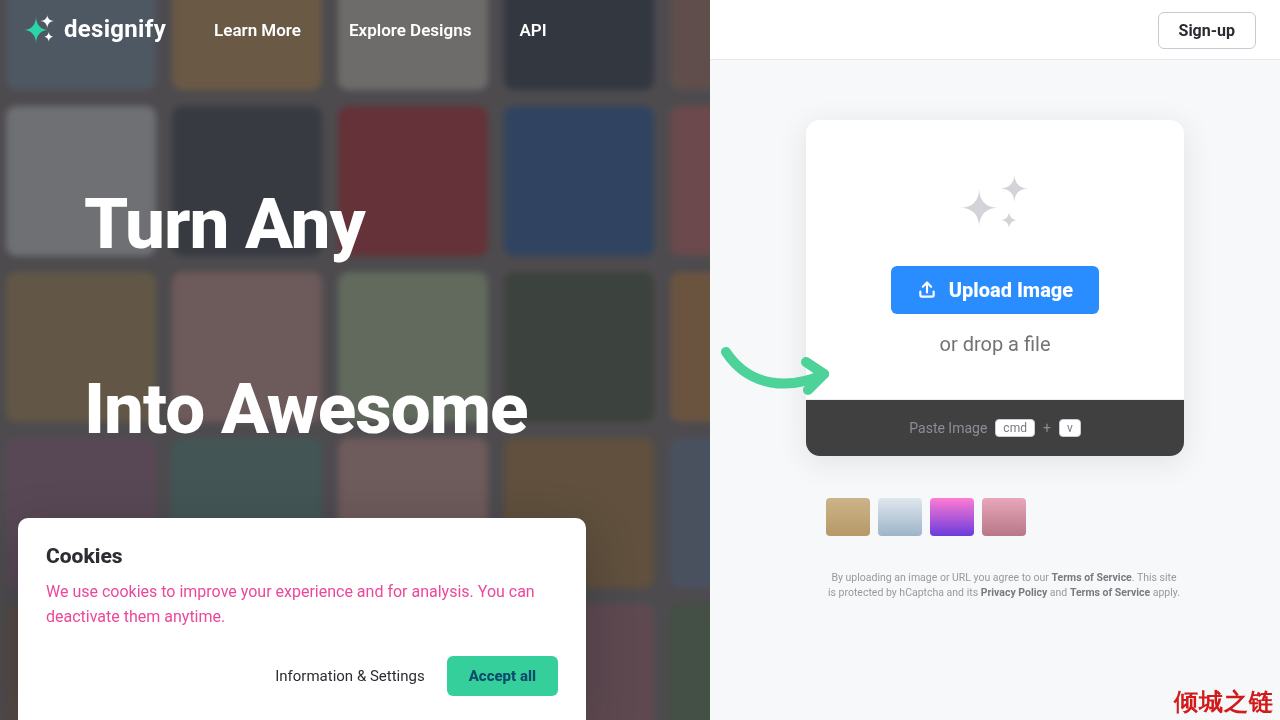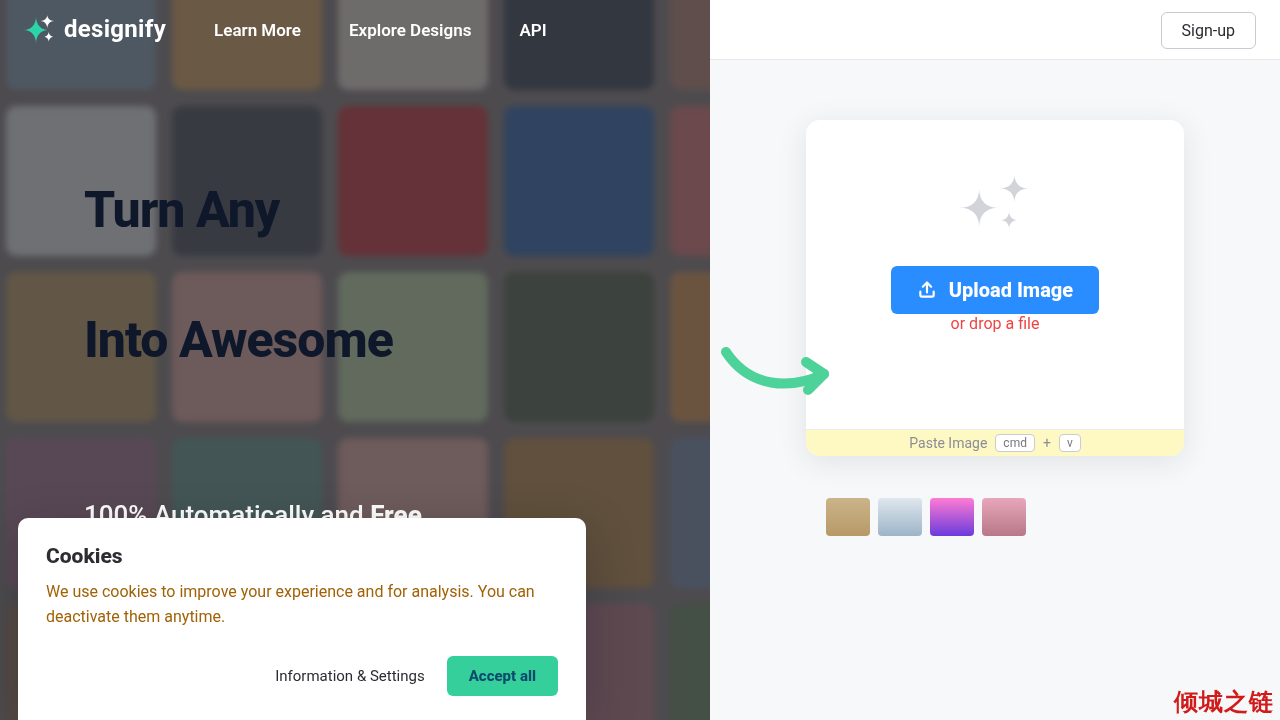--- a/index.html
+++ b/index.html
@@ -4,57 +4,57 @@
 <style>
   * { margin:0; padding:0; box-sizing:border-box; font-family:-apple-system,BlinkMacSystemFont,"Segoe UI",Roboto,Helvetica,Arial,sans-serif; }
   html,body{width:1280px;height:720px;overflow:hidden;background:#fff;}
   .page{position:relative;width:1280px;height:720px;}
   
   .hero{position:absolute;left:0;top:0;width:710px;height:720px;background:#868182;}
   .grid{position:absolute;inset:0;filter:blur(3px);opacity:.95;}
   .grid .row{display:flex;gap:16px;padding:0 6px 16px 6px;}
   .tile{width:150px;height:150px;border-radius:10px;flex:0 0 auto;}
   .hero-overlay{position:absolute;inset:0;background:rgba(37,37,41,.58);}
-  .hero h1{position:absolute;left:84px;top:178px;color:#0f172a;font-weight:800;font-size:50px;line-height:1.3;letter-spacing:-1px;}
+  .hero h1{position:absolute;left:84px;top:178px;color:#ffffff;font-weight:800;font-size:71px;line-height:1.3;letter-spacing:-1px;}
   .hero .sub{position:absolute;left:84px;top:500px;color:#fff;font-size:26px;font-weight:500;}
   .hero .sub .free{font-weight:800;}
   
   .nav{position:absolute;left:0;top:0;width:1280px;height:60px;display:flex;align-items:center;padding:0 24px;gap:48px;z-index:5;border-bottom:1px solid rgba(0,0,0,0);}
   .nav-right-border{position:absolute;left:710px;top:59px;width:570px;height:1px;background:#e7e7ea;}
   .logo{display:flex;align-items:flex-start;gap:10px;color:#fff;}
   .logo-mark{width:30px;height:30px;position:relative;}
   .logo-text{font-size:24px;font-weight:700;letter-spacing:.3px;}
   .nav-links{display:flex;gap:48px;}
   .nav-link{color:#fff;font-weight:600;font-size:17px;}
-  .signup{position:absolute;right:24px;top:12px;background:#fff;border:1.5px solid #c9c9cf;border-radius:6px;padding:8px 20px;font-weight:400;font-size:16px;color:#2a2a30;}
+  .signup{position:absolute;right:24px;top:12px;background:#fff;border:1.5px solid #c9c9cf;border-radius:6px;padding:8px 20px;font-weight:700;font-size:16px;color:#2a2a30;}
   
   .right{position:absolute;left:710px;top:0;width:570px;height:720px;background:#f7f8f9;}
   .right .white-top{position:absolute;left:0;top:0;right:0;height:60px;background:#fff;}
   .card{position:absolute;left:96px;top:120px;width:378px;height:336px;background:#fff;border-radius:14px;box-shadow:0 6px 30px rgba(40,40,60,.10);display:flex;flex-direction:column;align-items:center;}
   .sparkle-big{width:88px;height:74px;margin-top:42px;color:#d1d3d8;}
   .upload-btn{margin-top:30px;background:#2a8dff;color:#fff;border:none;border-radius:6px;font-weight:800;font-size:20px;padding:12px 26px;display:flex;align-items:center;gap:12px;}
   .upload-btn svg{width:20px;height:20px;}
-  .drop{font-size:16px;color:#ef4444;}
-  .paste-bar{position:absolute;left:0;right:0;bottom:0;height:27px;border-top:1px solid #eceef1;display:flex;align-items:center;justify-content:center;gap:8px;color:#8b8e97;font-size:14px;border-radius:0 0 14px 14px;background:#fef9c3;}
+  .drop{margin-top:18px;font-size:20px;color:#737373;}
+  .paste-bar{position:absolute;left:0;right:0;bottom:0;height:57px;border-top:1px solid #eceef1;display:flex;align-items:center;justify-content:center;gap:8px;color:#8b8e97;font-size:14px;border-radius:0 0 14px 14px;background:#404040;}
   .kbd{border:1px solid #c9ccd3;border-radius:4px;padding:1px 7px;font-size:12px;color:#77797f;background:#fff;}
   .plus{color:#8b8e97;}
   
   .arrow{position:absolute;left:-86px;top:220px;width:120px;height:60px;}
   
   .samples{position:absolute;left:116px;top:498px;width:360px;display:flex;align-items:center;justify-content:space-between;}
   .samples-text{font-size:15px;font-weight:800;color:#2f2f35;line-height:1.4;}
   .samples-thumbs{display:flex;gap:8px;}
   .thumb{width:44px;height:38px;border-radius:4px;}
   
   .legal{position:absolute;left:118px;top:570px;width:352px;font-size:10.5px;line-height:1.45;color:#98999f;text-align:center;}
   .legal .link{color:#7a7b80;font-weight:700;}
   
   .cookie{position:absolute;left:18px;bottom:0;width:568px;background:#fff;border-radius:10px 10px 0 0;box-shadow:0 14px 48px rgba(20,20,30,.28);padding:26px 28px 24px 28px;z-index:10;}
   .cookie h2{font-size:21px;font-weight:800;color:#2c2c33;margin-bottom:12px;}
-  .cookie p{font-size:16px;color:#a16207;line-height:1.55;}
+  .cookie p{font-size:16px;color:#ec4899;line-height:1.55;}
   .cookie-actions{margin-top:26px;display:flex;justify-content:flex-end;align-items:center;gap:22px;}
   .cookie-info{font-size:15px;font-weight:400;color:#2c2c33;}
   .cookie-accept{background:#34cf9a;color:#0c4a6e;border:none;border-radius:6px;padding:11px 22px;font-weight:800;font-size:15px;}
   
   .wm{position:absolute;right:6px;bottom:2px;font-size:24px;font-weight:800;color:#d11a1a;font-family:"STKaiti","Kaiti SC","KaiTi",serif;letter-spacing:1px;z-index:20;}
 </style>
 </head>
 <body>
 
 <div class="page">
@@ -96,23 +96,20 @@
         <div class="tile" style="background:#b37d8a"></div>
         <div class="tile" style="background:#6f8c6a"></div>
       </div>
     </div>
     <div class="hero-overlay"></div>
     <h1>
       <span>Turn Any</span><br>
       <br>
       <span>Into Awesome</span>
     </h1>
-    <div class="sub">
-      <span>100% Automatically and </span><span class="free">Free</span>
-    </div>
   </div>
 
   <div class="right">
     <div class="white-top"></div>
 
     <div class="card">
 
       <svg class="arrow" viewBox="0 0 120 60">
         <path d="M6 12 C 30 48, 70 50, 104 34" stroke="#4dd29a" stroke-width="10" fill="none" stroke-linecap="round"></path>
         <path d="M104 34 L86 22 M104 34 L88 50" stroke="#4dd29a" stroke-width="10" fill="none" stroke-linecap="round"></path>
@@ -145,20 +142,23 @@
 
     <div class="samples">
       <div class="samples-thumbs">
         <div class="thumb" style="background:linear-gradient(#cbb489,#b89968)"></div>
         <div class="thumb" style="background:linear-gradient(#dfe7ee,#9db4c8)"></div>
         <div class="thumb" style="background:linear-gradient(#ff7bd3,#6a3bdc)"></div>
         <div class="thumb" style="background:linear-gradient(#e8a6ba,#b87888)"></div>
       </div>
     </div>
 
+    <div class="legal">
+      <span>By uploading an image or URL you agree to our </span><span class="link">Terms of Service</span><span>. This site is protected by hCaptcha and its </span><span class="link">Privacy Policy</span><span> and </span><span class="link">Terms of Service</span><span> apply.</span>
+    </div>
   </div>
 
   <div class="nav">
     <div class="logo">
       <svg class="logo-mark" viewBox="0 0 40 40">
         <path fill="#2cd4aa" d="M16 38c0-11-7-18-16-18 9 0 16-7 16-18 0 11 7 18 16 18-9 0-16 7-16 18z"></path>
         <path fill="#ffffff" d="M31 18c0-6-4-10-9-10 5 0 9-4 9-8 0 4 4 8 9 8-5 0-9 4-9 10z"></path>
         <path fill="#ffffff" d="M33 36c0-4-3-7-7-7 4 0 7-3 7-7 0 4 3 7 7 7-4 0-7 3-7 7z"></path>
       </svg>
       <span class="logo-text">designify</span>

